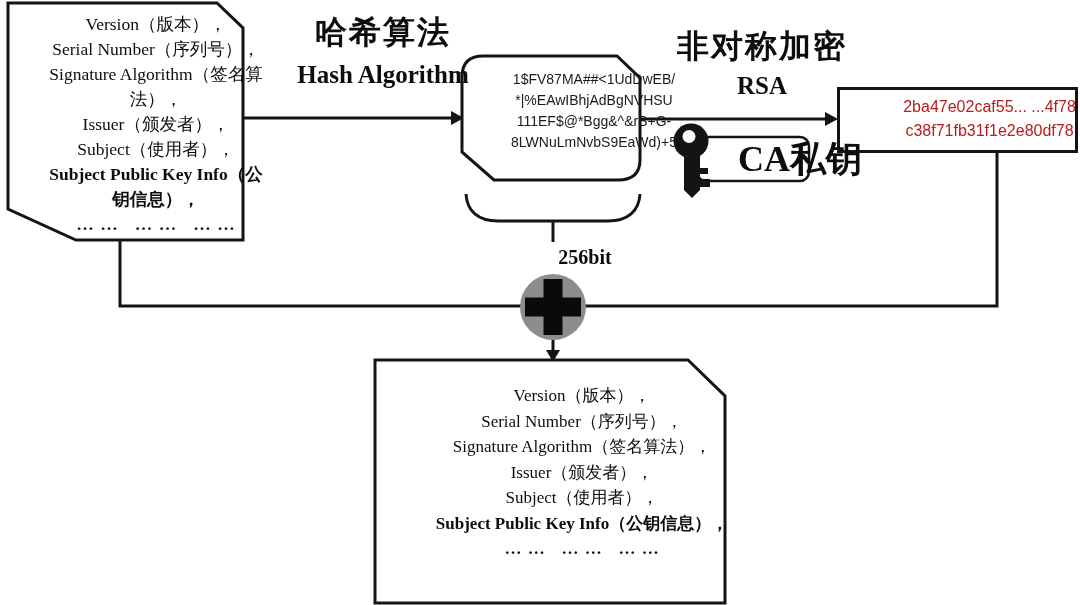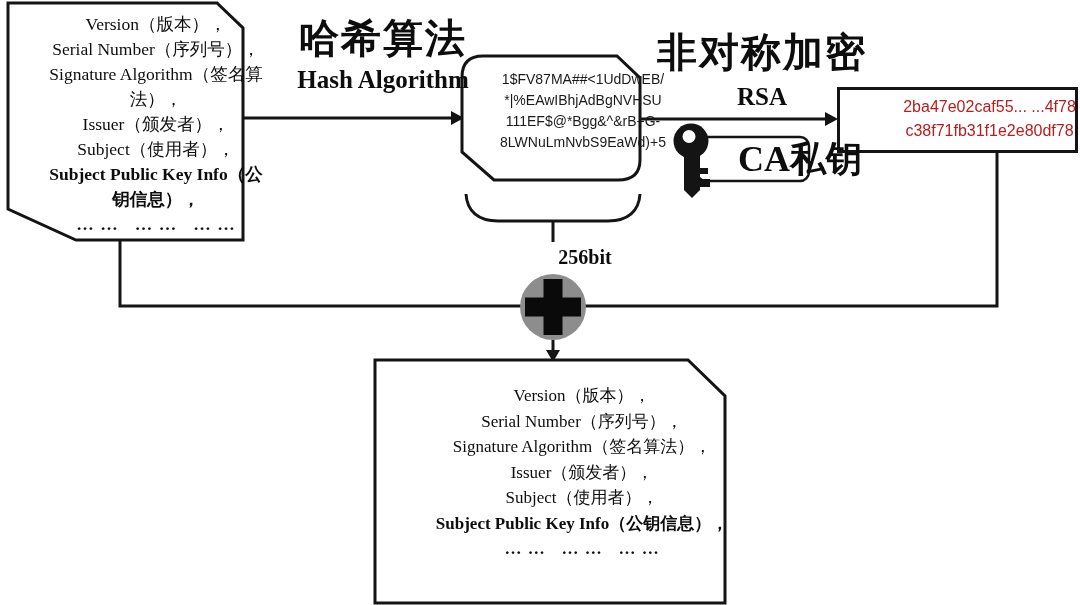--- a/index.html
+++ b/index.html
@@ -6,22 +6,22 @@
   .stage{
     position:relative;width:1080px;height:605px;background:#ffffff;
     font-family:"Liberation Serif",serif;color:#0d0d0d;overflow:hidden;
   }
   .abs{position:absolute;padding-left:32px;}
   svg{position:absolute;left:0;top:0;}
   .cert-text{text-align:center;}
   .cert-line{font-size:17.5px;line-height:25px;}
   .bold{font-weight:bold;}
   .dots{white-space:pre;font-weight:bold;letter-spacing:1px;}
-  .cn-title{display:block;font-size:40px;font-weight:bold;font-family:Liberation Serif, serif;letter-spacing:2px;}
-  .en-title{display:block;font-size:25px;font-weight:bold;font-family:"Liberation Serif",serif;}
+  .cn-title{display:block;font-size:32px;font-weight:bold;font-family:Liberation Serif, serif;letter-spacing:2px;}
+  .en-title{display:block;font-size:25px;font-weight:bold;font-family:"Liberation Serif",serif;margin-top:6px;}
   .digest-line{font-size:14px;line-height:21px;font-family:"Liberation Sans",sans-serif;color:#1a1a1a;white-space:nowrap;}
   .sig-line{font-size:16px;line-height:24px;font-family:"Liberation Sans",sans-serif;color:#b91c1c;}
   .bit-label{font-size:20px;font-weight:bold;text-align:center;}
   .ca-label-text{font-size:36px;font-weight:600;text-align:center;line-height:44px;white-space:nowrap;}
   .bottom-line{font-size:17px;line-height:25.5px;}
 </style>
 </head>
 <body>
 
 <div class="stage">
@@ -73,21 +73,21 @@
     <div class="cert-line">Subject（使用者），</div>
     <div class="cert-line bold">Subject Public Key Info（公钥信息），</div>
     <div class="cert-line dots">… …   … …   … …</div>
   </div>
 
   <div class="abs" style="left:240px;top:11px;width:222px;text-align:center;">
     <span class="cn-title">哈希算法</span>
     <span class="en-title">Hash Algorithm</span>
   </div>
 
-  <div class="abs cert-text" style="left:466px;top:69px;width:170px;text-align:center;">
+  <div class="abs cert-text" style="left:477px;top:69px;width:170px;text-align:center;">
     <div class="digest-line">1$FV87MA##&lt;1UdDwEB/</div>
     <div class="digest-line">*|%EAwIBhjAdBgNVHSU</div>
     <div class="digest-line">111EF$@*Bgg&amp;^&amp;rB+G-</div>
     <div class="digest-line">8LWNuLmNvbS9EaWd)+5</div>
   </div>
 
   <div class="abs bit-label" style="left:493px;top:246px;width:120px;">256bit</div>
 
   <div class="abs" style="left:624px;top:25px;width:212px;text-align:center;">
     <span class="cn-title">非对称加密</span>

